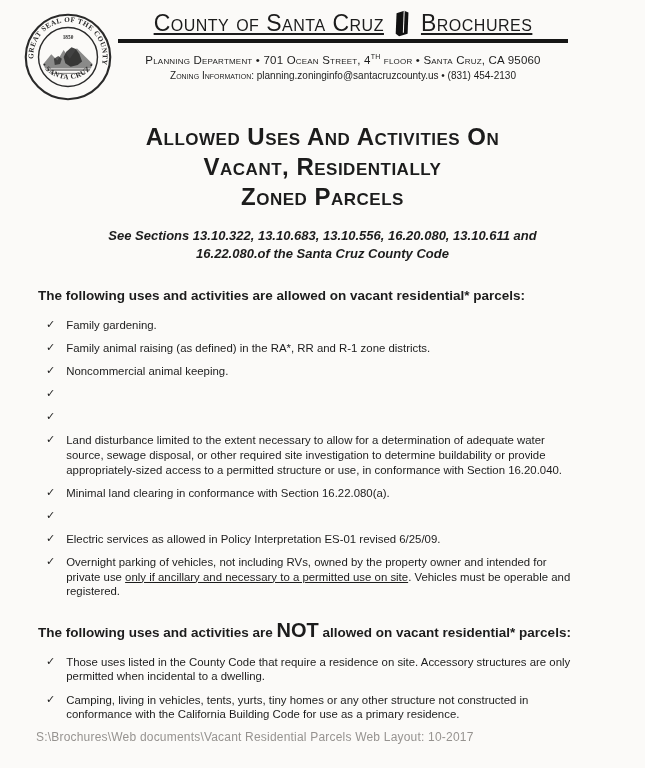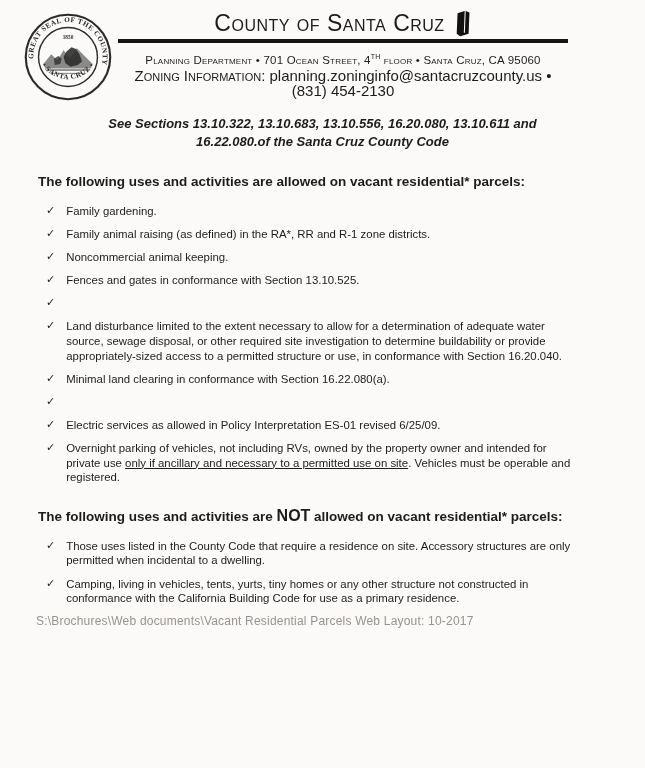--- a/index.html
+++ b/index.html
@@ -13,35 +13,35 @@
     margin:0 auto;
   }
   .sc{font-variant:small-caps;}
   
   .header{position:relative;height:100px;}
   .seal{position:absolute;left:24px;top:13px;width:88px;height:88px;}
   .seal text{fill:#2a2a2a;font-family:"Liberation Serif",serif;}
   .seal .seal-ring{font-size:8.2px;font-weight:bold;letter-spacing:.6px;}
   .seal .seal-year{font-size:6px;font-weight:bold;text-anchor:middle;}
   .masthead{margin-left:118px;width:450px;text-align:center;padding-top:10px;}
-  .org-line{display:flex;align-items:center;justify-content:center;gap:10px;}
+  .org-line{display:flex;align-items:center;justify-content:center;gap:10px;text-decoration:underline;}
   .org{font-size:23px;letter-spacing:.5px;white-space:nowrap;}
   .book{width:17px;height:27px;flex:0 0 auto;}
   .rule{height:4px;background:#161616;margin-top:2px;}
   .addr{margin-top:6px;font-size:11.5px;line-height:15px;letter-spacing:.2px;}
   .addr sup{font-size:7px;}
-  .contact{font-size:15px;line-height:15px;}
+  .contact{font-size:10px;line-height:15px;}
   
   .title{margin:22px 0 0 0;text-align:center;font-size:24px;line-height:30px;font-weight:bold;letter-spacing:.5px;}
   .title span{display:block;}
   .subtitle{margin:15px auto 0 auto;text-align:center;font-weight:bold;font-size:13px;line-height:17.5px;font-style:italic;}
   
   main{padding:0 36px;}
   .sec-heading{margin:22px 0 0 2px;width:535px;font-size:13.5px;line-height:18px;font-weight:bold;}
-  .sec-heading .not{font-size:16px;text-align:right;}
+  .sec-heading .not{font-size:20px;text-align:right;}
   ul.checklist{list-style:none;margin:13px 0 0 0;padding:0 28px 0 10px;}
   ul.checklist li{display:flex;gap:11px;margin-bottom:8.5px;font-size:11.4px;line-height:14.6px;}
   .check{flex:0 0 auto;font-family:"DejaVu Sans",sans-serif;font-size:11px;line-height:14.6px;}
   .u{text-decoration:underline;}
   
   .footer{margin:2px 0 0 0;font-size:12px;color:#969390;letter-spacing:.2px;}
 </style>
 </head>
 <body>
 
@@ -68,29 +68,35 @@
       </g>
     </svg>
 
     <div class="masthead">
       <div class="org-line">
         <span class="org sc">County of Santa Cruz</span>
         <svg class="book" viewBox="0 0 20 30" aria-hidden="true">
           <polygon points="3,3 12,0 17,2 16,27 6,30 2,27" fill="#111"></polygon>
           <polyline points="12,0 11,26" stroke="#fbfaf8" stroke-width="1.2" fill="none"></polyline>
         </svg>
+        <span class="org sc">Brochures</span>
       </div>
       <div class="rule"></div>
       <div class="addr sc"><span>Planning Department  •  701 Ocean Street, 4</span><sup>TH</sup><span> floor  •  Santa Cruz, CA  95060</span></div>
       <div class="contact"><span class="sc">Zoning Information:</span><span> planning.zoninginfo@santacruzcounty.us  •  (831) 454-2130</span></div>
     </div>
   </header>
 
   <main>
 
+    <h1 class="title sc">
+      <span>Allowed Uses And Activities On</span>
+      <span>Vacant, Residentially</span>
+      <span>Zoned Parcels</span>
+    </h1>
 
     <p class="subtitle">
       <span>See Sections 13.10.322, 13.10.683, 13.10.556, 16.20.080, 13.10.611 and</span><br>
       <span>16.22.080.of the Santa Cruz County Code</span>
     </p>
 
     <h2 class="sec-heading"><span>The following uses and activities are </span><span class="not"></span><span>allowed on vacant residential* parcels:</span></h2>
     <ul class="checklist">
         <li>
           <span class="check">✓</span>
@@ -99,21 +105,20 @@
         <li>
           <span class="check">✓</span>
           <span class="li-text"><span>Family animal raising (as defined) in the RA*, RR and R-1 zone districts.</span></span>
         </li>
         <li>
           <span class="check">✓</span>
           <span class="li-text"><span>Noncommercial animal keeping.</span></span>
         </li>
         <li>
           <span class="check">✓</span>
-          <span class="li-text"><span>Fences and gates in conformance with Section 13.10.525.</span></span>
         </li>
         <li>
           <span class="check">✓</span>
         </li>
         <li>
           <span class="check">✓</span>
           <span class="li-text"><span>Land disturbance limited to the extent necessary to allow for a determination of adequate water source, sewage disposal, or other required site investigation to determine buildability or provide appropriately-sized access to a permitted structure or use, in conformance with Section 16.20.040.</span></span>
         </li>
         <li>
           <span class="check">✓</span>

